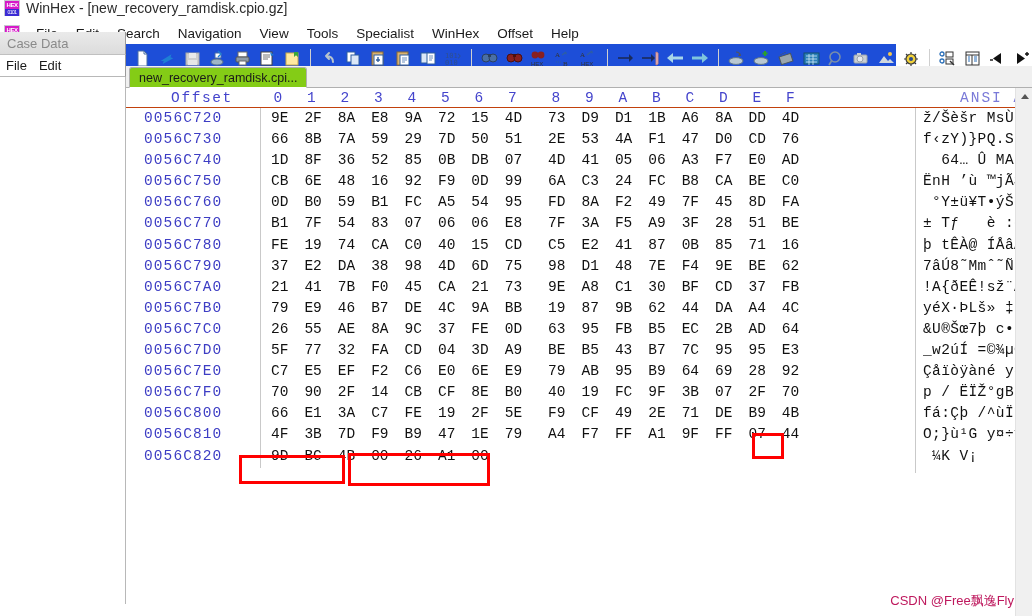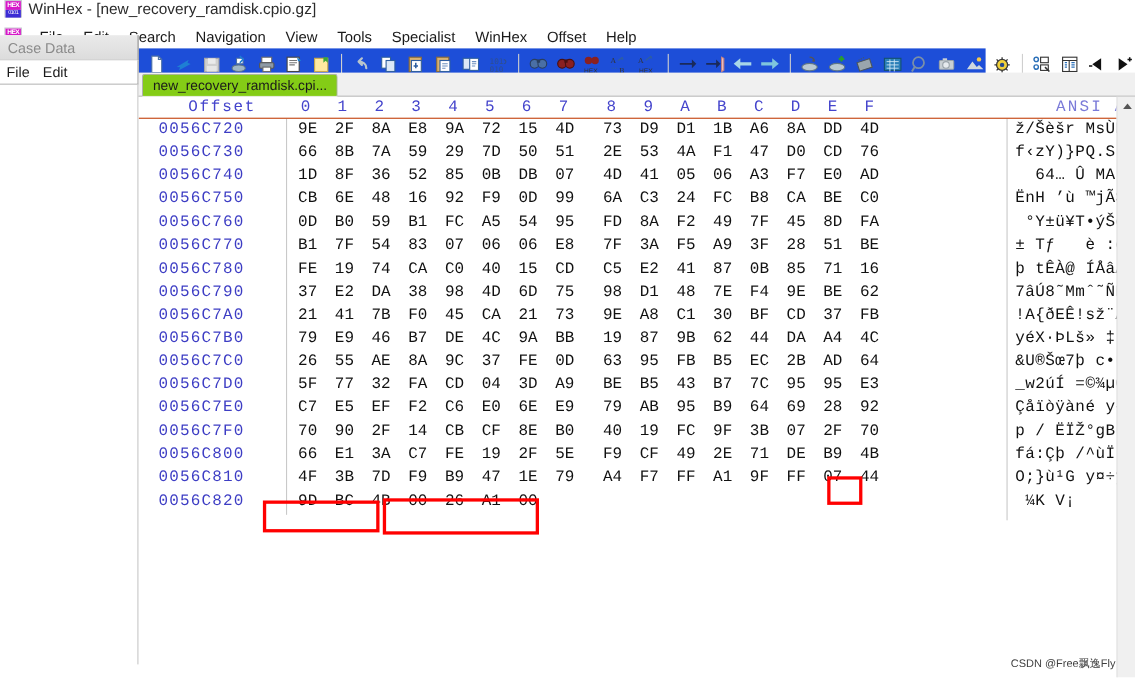--- a/index.html
+++ b/index.html
@@ -278,22 +278,22 @@
   .arrow-up {
     width: 0; height: 0;
     border-left: 4px solid transparent;
     border-right: 4px solid transparent;
     border-bottom: 5px solid #555555;
   }
 
   
   .watermark {
     position: absolute; right: 18px; bottom: 6px;
-    font-size: 10px;
-    color: #404040;
+    font-size: 13px;
+    color: #be185d;
     font-family: "Liberation Sans", sans-serif;
     white-space: nowrap;
   }
 </style>
 </head>
 <body>
 
 <div id="app">
 
   <div class="titlebar">

